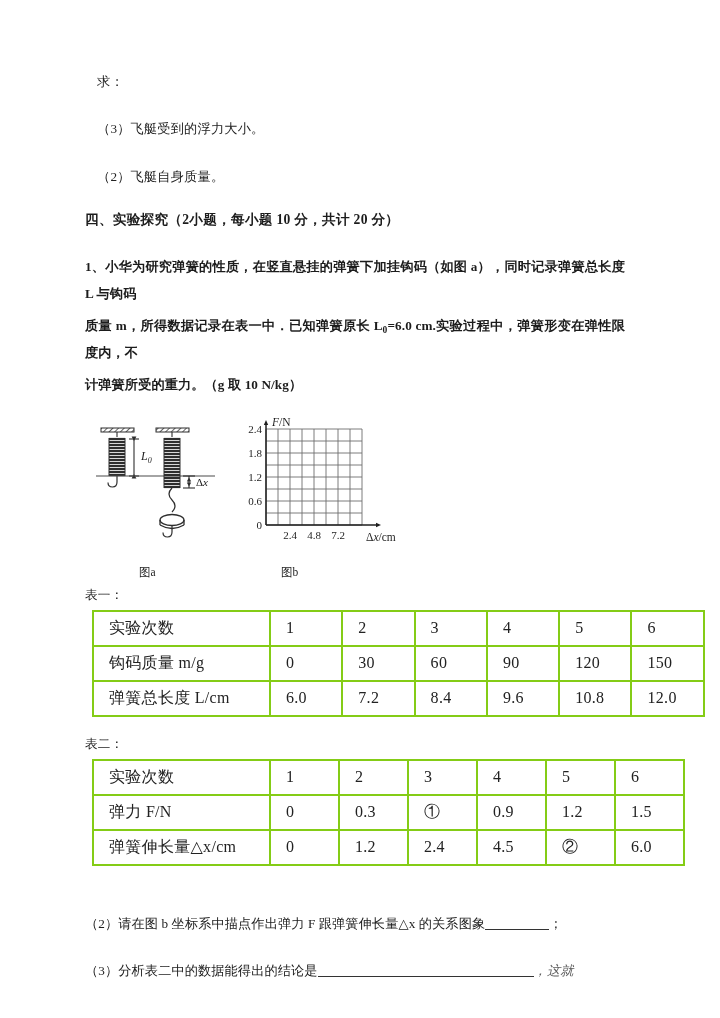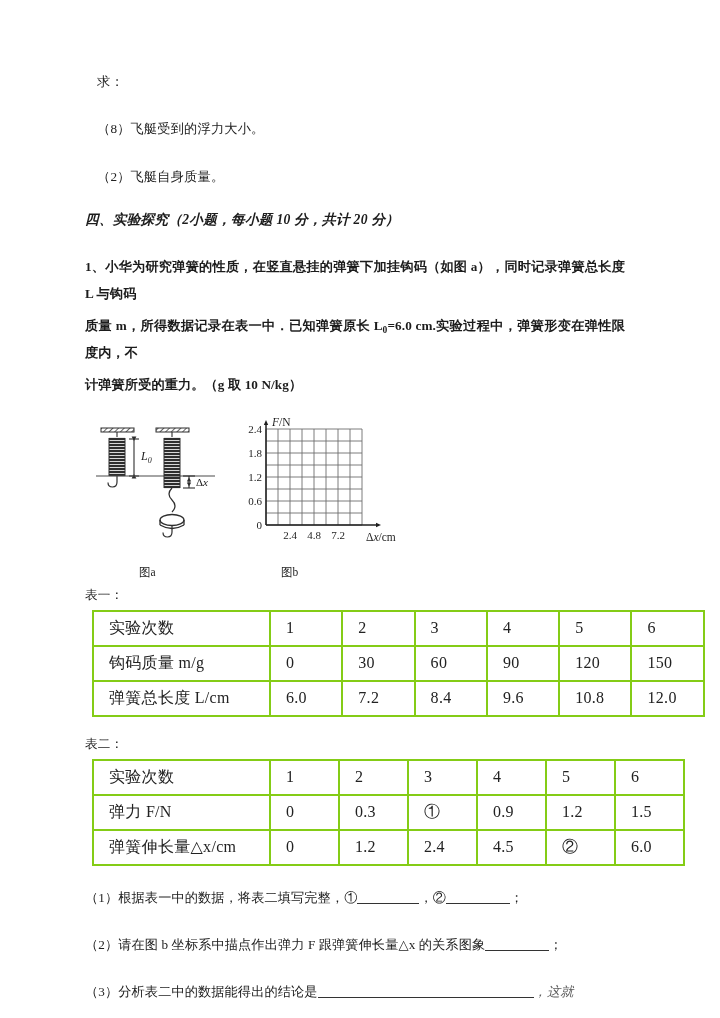--- a/index.html
+++ b/index.html
@@ -26,21 +26,20 @@
     white-space:nowrap;
   }
   .blk{ margin-bottom:27px; }
   .blk-sm{ margin-bottom:24px; }
   .section-head{
     font-weight:bold;
     font-size:13.6px;
     margin:0 0 25px 0;
     letter-spacing:0.3px;
     margin-left:-12px;
-    font-style:italic;
   }
   .para{
     font-size:13.2px;
     line-height:2.0;
     margin:0 0 6px -12px;
     width:540px;
     text-align:justify;
     letter-spacing:0.1px;
     font-weight:bold;
   }
@@ -111,21 +110,21 @@
   .ul-m{width:64px;}
   .ul-l{width:216px;}
   .tail-faint{color:#5e5e5e;font-style:italic;}
 </style>
 </head>
 <body>
 
 <div class="page">
 
   <div class="line blk">求：</div>
-  <div class="line blk">（8）飞艇受到的浮力大小。</div>
+  <div class="line blk">（3）飞艇受到的浮力大小。</div>
   <div class="line blk-sm">（2）飞艇自身质量。</div>
 
   <div class="section-head">四、实验探究（2小题，每小题 10 分，共计 20 分）</div>
 
   <div class="para">1、小华为研究弹簧的性质，在竖直悬挂的弹簧下加挂钩码（如图 a），同时记录弹簧总长度 L 与钩码</div>
   <div class="para"><span>质量 m，所得数据记录在表一中．已知弹簧原长 L</span><sub>0</sub><span>=6.0 cm.实验过程中，弹簧形变在弹性限度内，不</span></div>
   <div class="para">计弹簧所受的重力。（g 取 10 N/kg）</div>
 
   <div class="fig-wrap">
 
@@ -332,19 +331,18 @@
       <td class="dat">2.4</td>
       <td class="dat">4.5</td>
       <td class="dat">②</td>
       <td class="dat">6.0</td>
     </tr>
   </tbody>
     </table>
 
   <div style="height:21px"></div>
 
-  <div class="q"><span>（1）根据表一中的数据，将表二填写完整，①</span><span class="ul ul-s"></span><span>，②</span><span class="ul ul-m"></span><span>；</span></div>
   <div class="q-gap"></div>
   <div class="q"><span>（2）请在图 b 坐标系中描点作出弹力 F 跟弹簧伸长量△x 的关系图象</span><span class="ul ul-m"></span><span>；</span></div>
   <div class="q-gap"></div>
   <div class="q"><span>（3）分析表二中的数据能得出的结论是</span><span class="ul ul-l"></span><span class="tail-faint">，这就</span></div>
 
 </div>
 
 </body></html>

